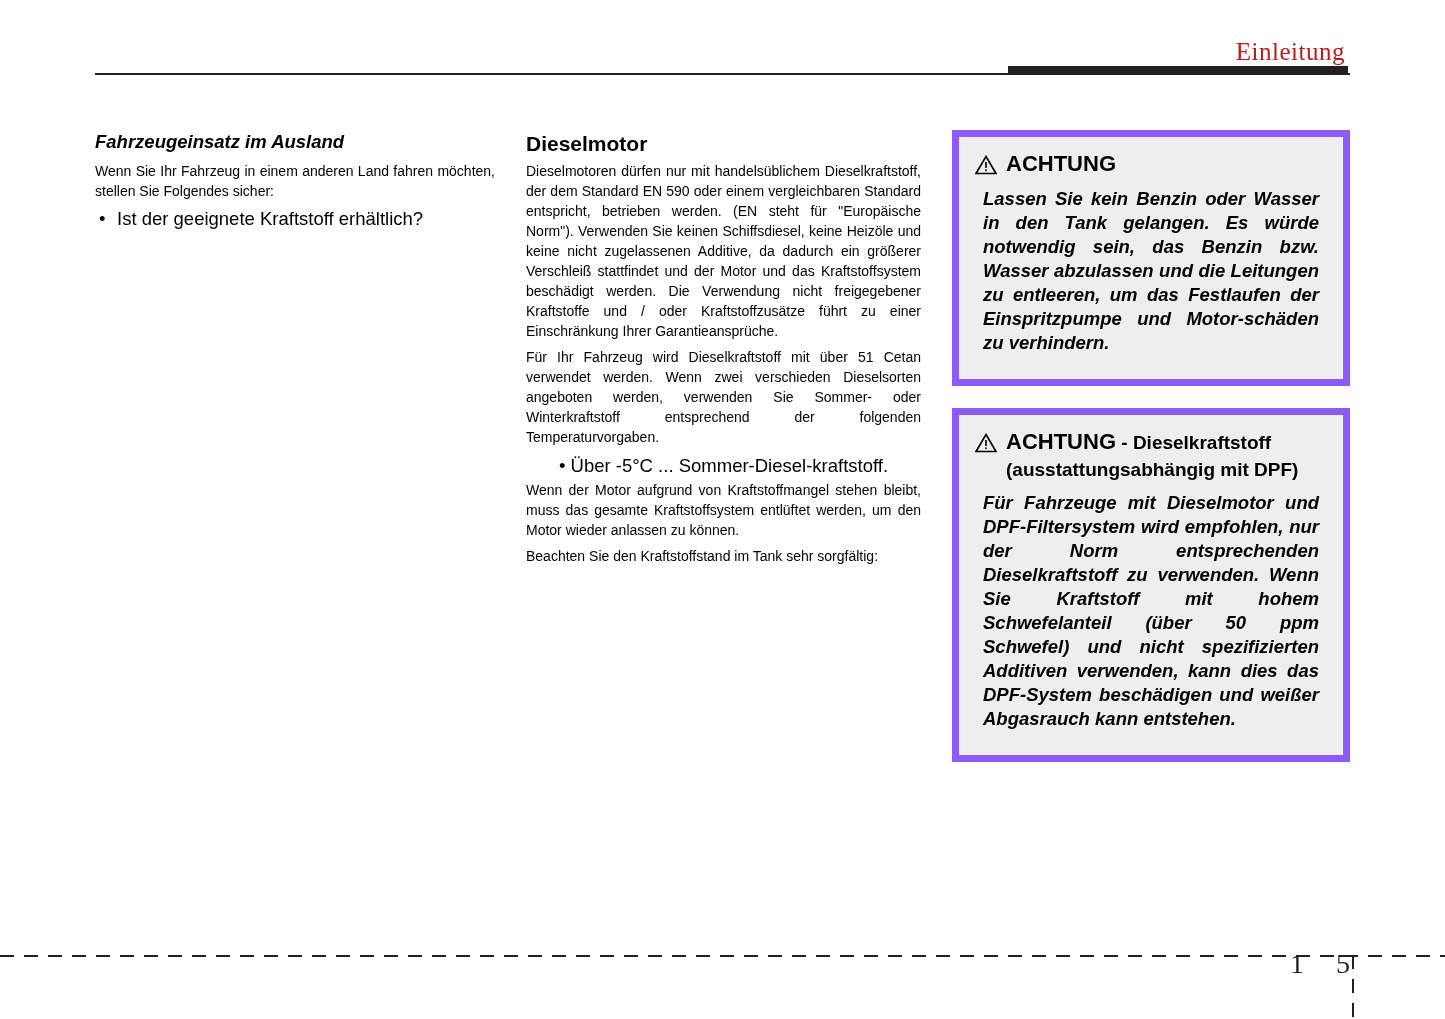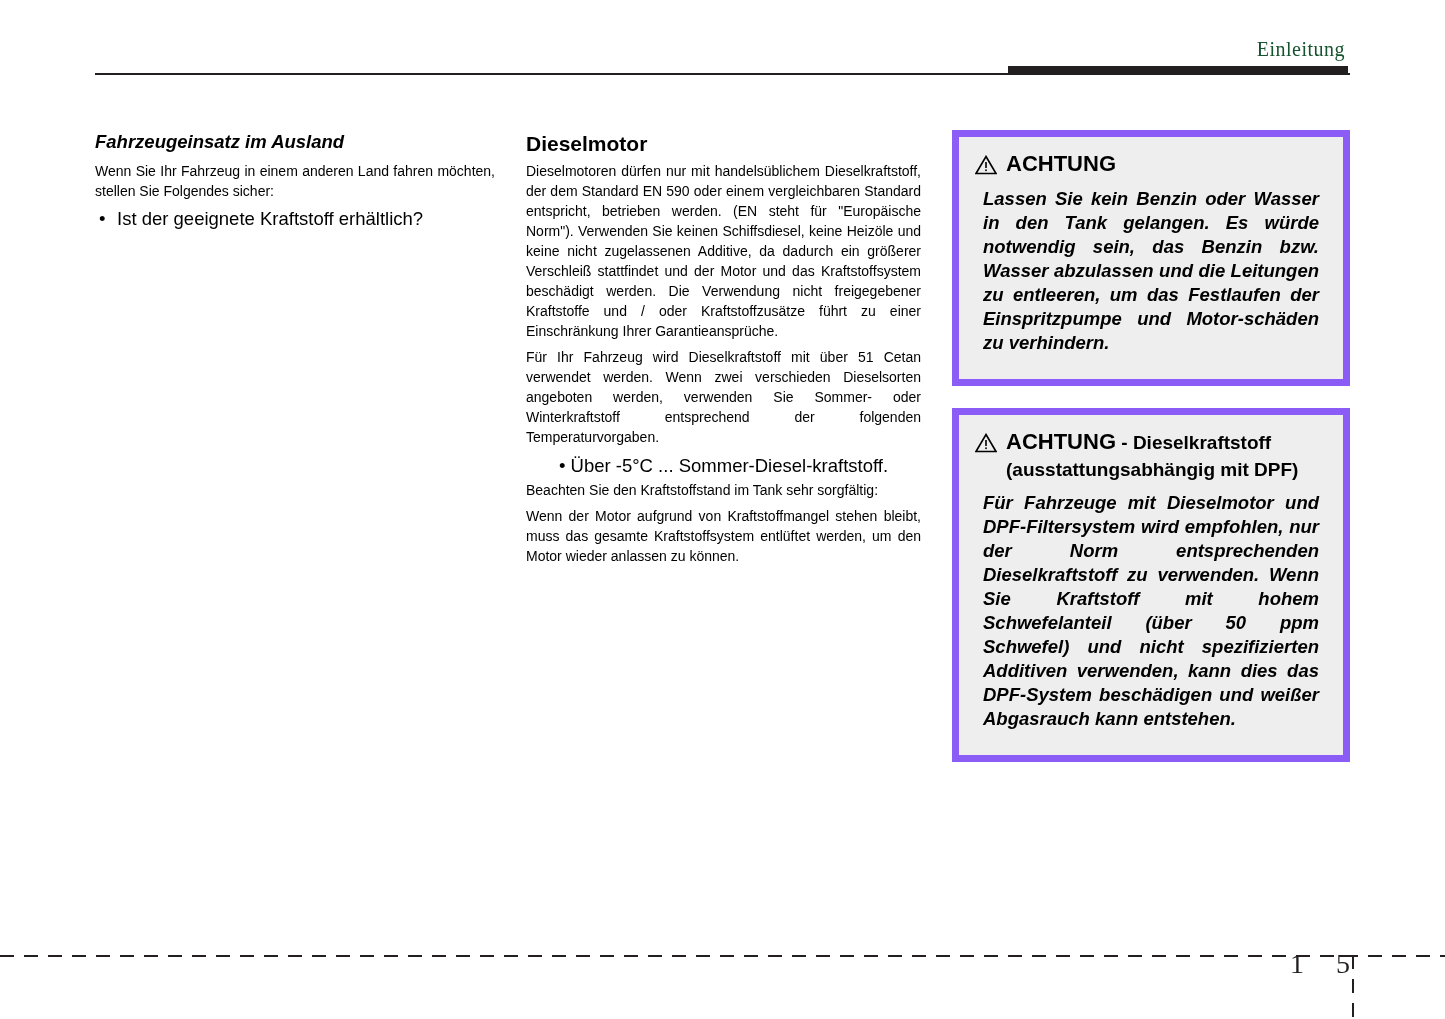--- a/index.html
+++ b/index.html
@@ -21,22 +21,22 @@
     position: absolute;
     top: 0;
     left: 0;
     width: 1445px;
     height: 86px;
   }
   .header-title {
     position: absolute;
     right: 100px;
     top: 38px;
-    font-size: 20px;
-    color: #14532d;
+    font-size: 25px;
+    color: #b91c1c;
     letter-spacing: 0.5px;
     font-family: "Liberation Serif", serif;
   }
   .header-rule {
     position: absolute;
     left: 95px;
     right: 95px;
     top: 73px;
     height: 2px;
     background: #231f20;
@@ -205,22 +205,22 @@
     <ul class="bullets">
       <li>Ist der geeignete Kraftstoff erhältlich?</li>
     </ul>
   </div>
 
   <div class="col col-2">
     <div class="head">Dieselmotor</div>
     <p class="body">Dieselmotoren dürfen nur mit handelsüblichem Dieselkraftstoff, der dem Standard EN 590 oder einem vergleichbaren Standard entspricht, betrieben werden. (EN steht für "Europäische Norm"). Verwenden Sie keinen Schiffsdiesel, keine Heizöle und keine nicht zugelassenen Additive, da dadurch ein größerer Verschleiß stattfindet und der Motor und das Kraftstoffsystem beschädigt werden. Die Verwendung nicht freigegebener Kraftstoffe und / oder Kraftstoffzusätze führt zu einer Einschränkung Ihrer Garantieansprüche.</p>
     <p class="body">Für Ihr Fahrzeug wird Dieselkraftstoff mit über 51 Cetan verwendet werden. Wenn zwei verschieden Dieselsorten angeboten werden, verwenden Sie Sommer- oder Winterkraftstoff entsprechend der folgenden Temperaturvorgaben.</p>
     <p class="dotline">• Über -5°C ... Sommer-Diesel-kraftstoff.</p>
+    <p class="body">Wenn der Motor aufgrund von Kraftstoffmangel stehen bleibt, muss das gesamte Kraftstoffsystem entlüftet werden, um den Motor wieder anlassen zu können.</p>
     <p class="body">Beachten Sie den Kraftstoffstand im Tank sehr sorgfältig:</p>
-    <p class="body">Wenn der Motor aufgrund von Kraftstoffmangel stehen bleibt, muss das gesamte Kraftstoffsystem entlüftet werden, um den Motor wieder anlassen zu können.</p>
   </div>
 
   <div class="col col-3">
 
     <div class="warnbox">
       <div class="warnbox-title">
         <span class="warn-icon">
           <svg width="22" height="20" viewBox="0 0 22 20" aria-hidden="true">
             <path d="M11 1.5 L21 18.5 L1 18.5 Z" fill="none" stroke="#000000" stroke-width="1.6"></path>
             <rect x="10.2" y="7" width="1.6" height="6" fill="#000000"></rect>

